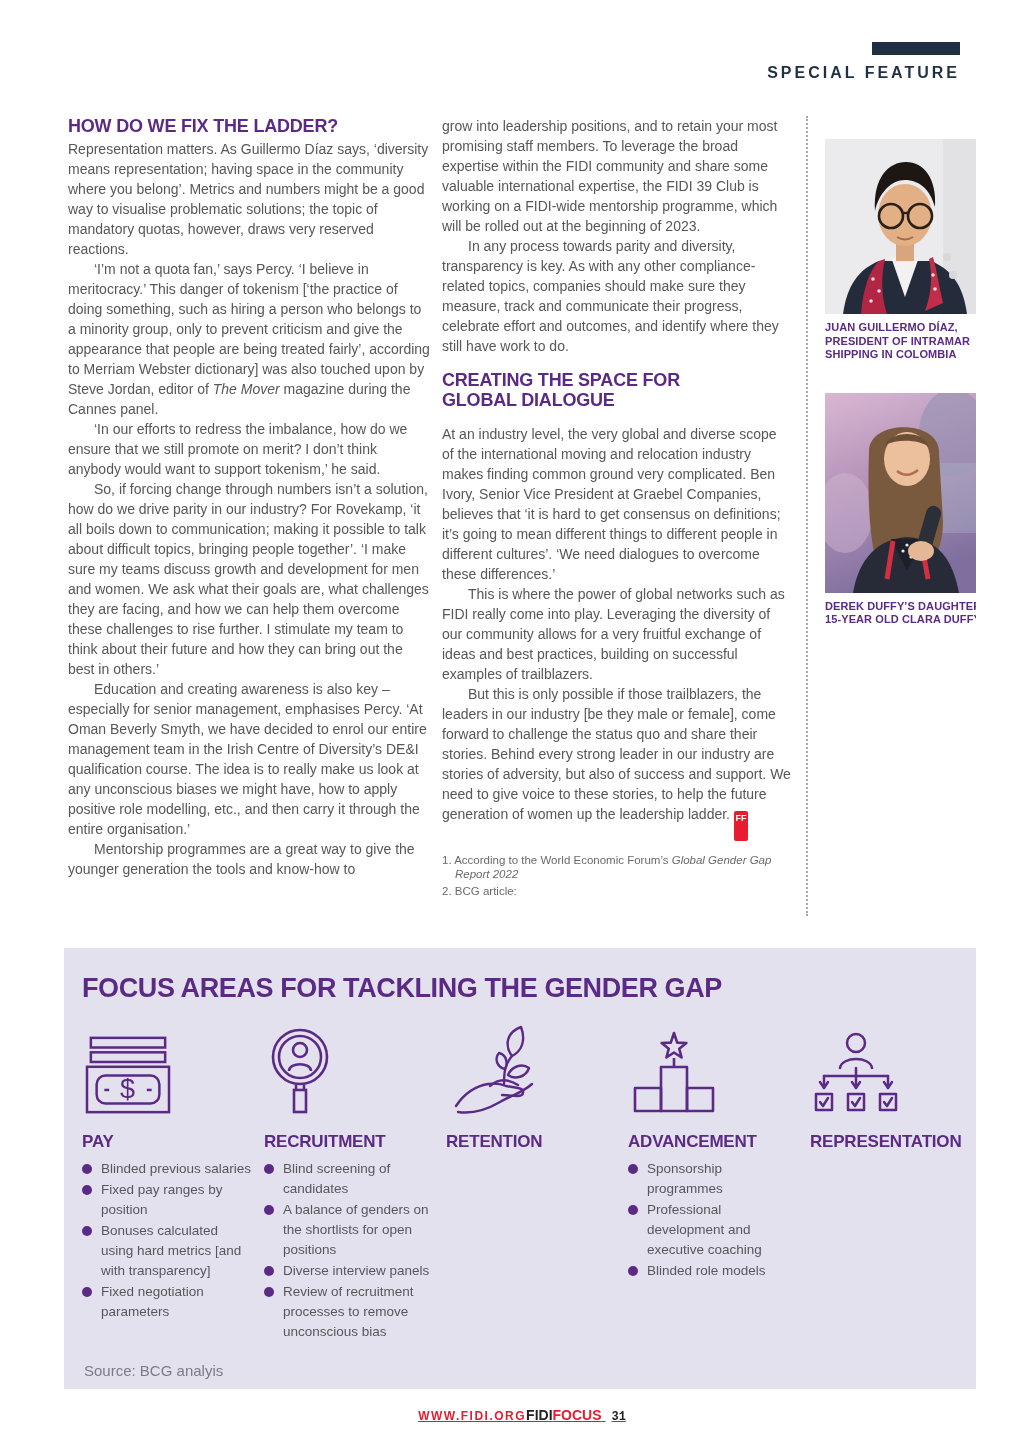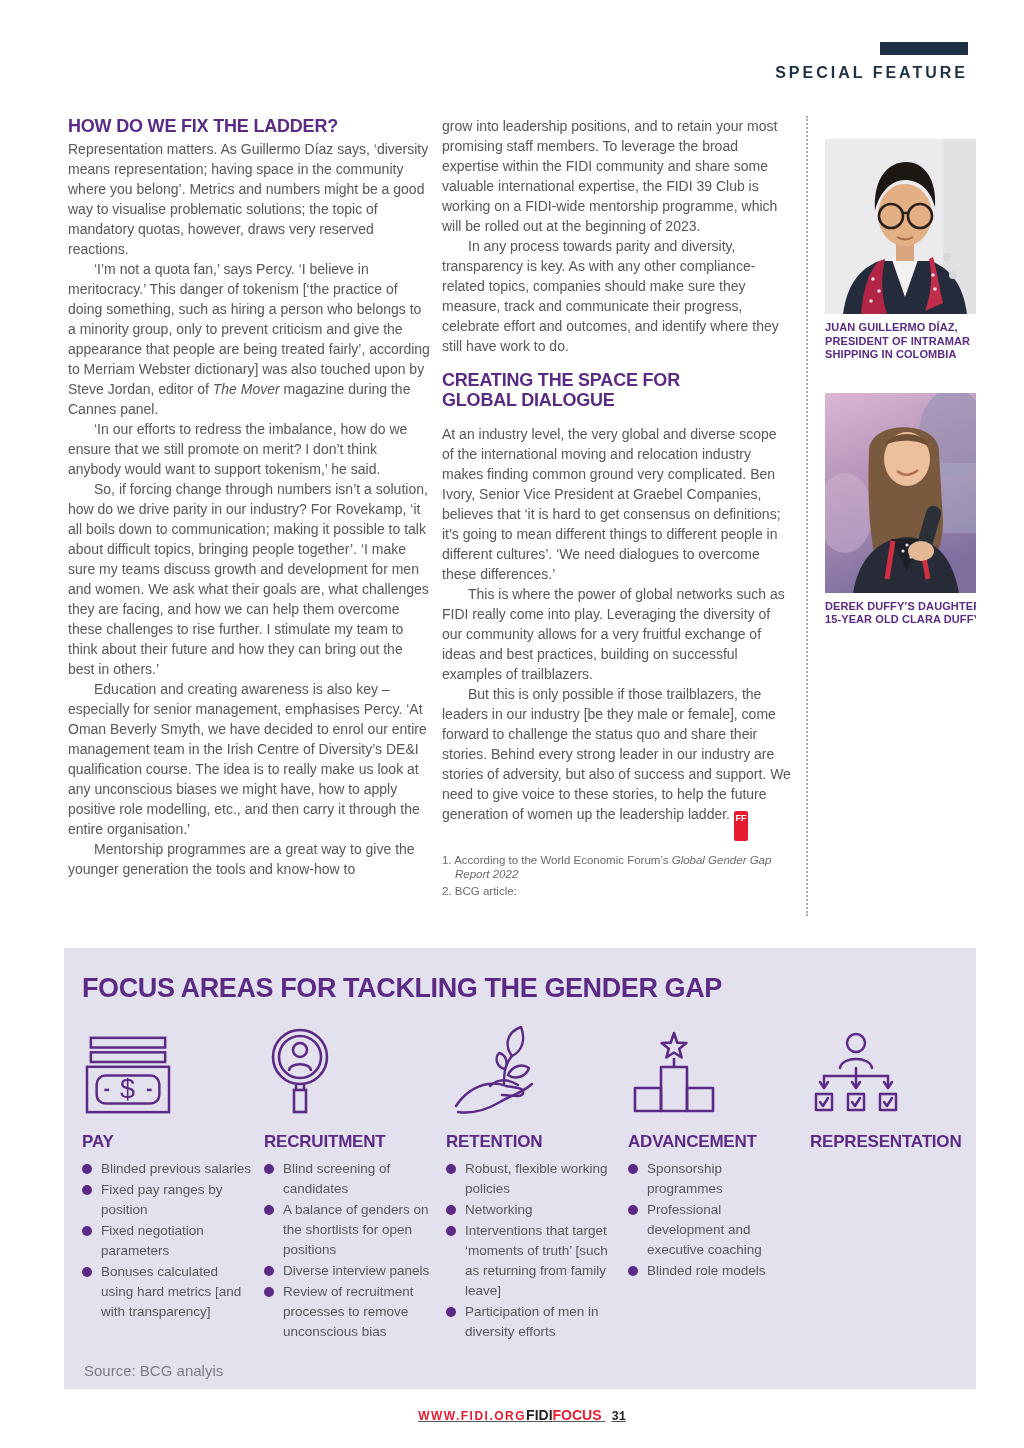--- a/index.html
+++ b/index.html
@@ -10,21 +10,21 @@
     --panel:#e4e1ef;
   }
   *{box-sizing:border-box;}
   html,body{margin:0;padding:0;}
   body{
     width:1024px;height:1448px;position:relative;background:#ffffff;
     font-family:"Liberation Sans",sans-serif;color:var(--body);overflow:hidden;
   }
 
   
-  .kicker{position:absolute;top:42px;right:56px;text-align:right;}
+  .kicker{position:absolute;top:42px;right:64px;text-align:right;}
   .kicker-bar{width:88px;height:13px;background:var(--navy);margin-left:auto;}
   .kicker-text{margin-top:9px;font-size:16px;font-weight:bold;letter-spacing:3px;color:var(--navy);}
 
   
   .content{position:absolute;top:116px;left:68px;right:48px;display:flex;height:820px;overflow:hidden;}
   .col{font-size:14px;line-height:20px;}
   .col1{width:362px;flex:none;}
   .col2{width:350px;flex:none;margin-left:12px;}
   .col p{margin:0;}
   .col p.ind{text-indent:26px;}
@@ -203,22 +203,22 @@
           <rect x="15" y="43" width="65" height="29" rx="9"></rect>
           <text x="47" y="66" font-size="28" text-anchor="middle" fill="#5b2a85" stroke="none" font-family="Liberation Sans, sans-serif">$</text>
           <line x1="23" y1="58" x2="28" y2="58"></line>
           <line x1="67" y1="58" x2="72" y2="58"></line>
         </svg>
       </div>
       <h3>PAY</h3>
       <ul>
         <li>Blinded previous salaries</li>
         <li>Fixed pay ranges by position</li>
+        <li>Bonuses calculated using hard metrics [and with transparency]</li>
         <li>Fixed negotiation parameters</li>
-        <li>Bonuses calculated using hard metrics [and with transparency]</li>
       </ul>
     </div>
 
     <div class="ig-col">
       <div class="ig-icon">
         <svg width="72" height="90" viewBox="0 0 72 90" fill="none" stroke="#5b2a85" stroke-width="2.6">
           <circle cx="36" cy="31" r="27"></circle>
           <circle cx="36" cy="31" r="21"></circle>
           <circle cx="36" cy="24" r="7"></circle>
           <path d="M25 45 c0 -9 22 -9 22 0"></path>
@@ -242,26 +242,20 @@
           <path d="M58 60 C58 48 59 40 66 32"></path>
           <path d="M66 32 C58 21 61 8 75 3 C80 16 76 27 66 32 Z"></path>
           <path d="M59 45 C51 43 48 35 53 29 C61 31 62 40 59 45 Z"></path>
           <path d="M62 51 C66 42 76 39 83 44 C80 53 69 56 62 51 Z"></path>
           <path d="M44 62 q12 -11 28 -1"></path>
           <path d="M10 82 C18 70 30 62 42 60 C50 59 55 60 60 62 L72 64 C79 65 79 72 71 72 L56 71"></path>
           <path d="M12 88 C26 90 42 85 54 78 C64 72 76 69 86 60"></path>
         </svg>
       </div>
       <h3>RETENTION</h3>
-      <ul>
-        <li>Robust, flexible working policies</li>
-        <li>Networking</li>
-        <li>Interventions that target ‘moments of truth’ [such as returning from family leave]</li>
-        <li>Participation of men in diversity efforts</li>
-      </ul>
     </div>
 
     <div class="ig-col">
       <div class="ig-icon">
         <svg width="92" height="86" viewBox="0 0 92 86" fill="none" stroke="#5b2a85" stroke-width="2.6" stroke-linejoin="round">
           <polygon points="46,3 49.2,12.6 58.4,13 51.2,18.7 53.6,27.5 46,22.5 38.4,27.5 40.8,18.7 33.6,13 42.8,12.6"></polygon>
           <line x1="46" y1="28" x2="46" y2="37"></line>
           <rect x="33" y="37" width="26" height="44"></rect>
           <rect x="7" y="58" width="26" height="23"></rect>
           <rect x="59" y="58" width="26" height="23"></rect>

